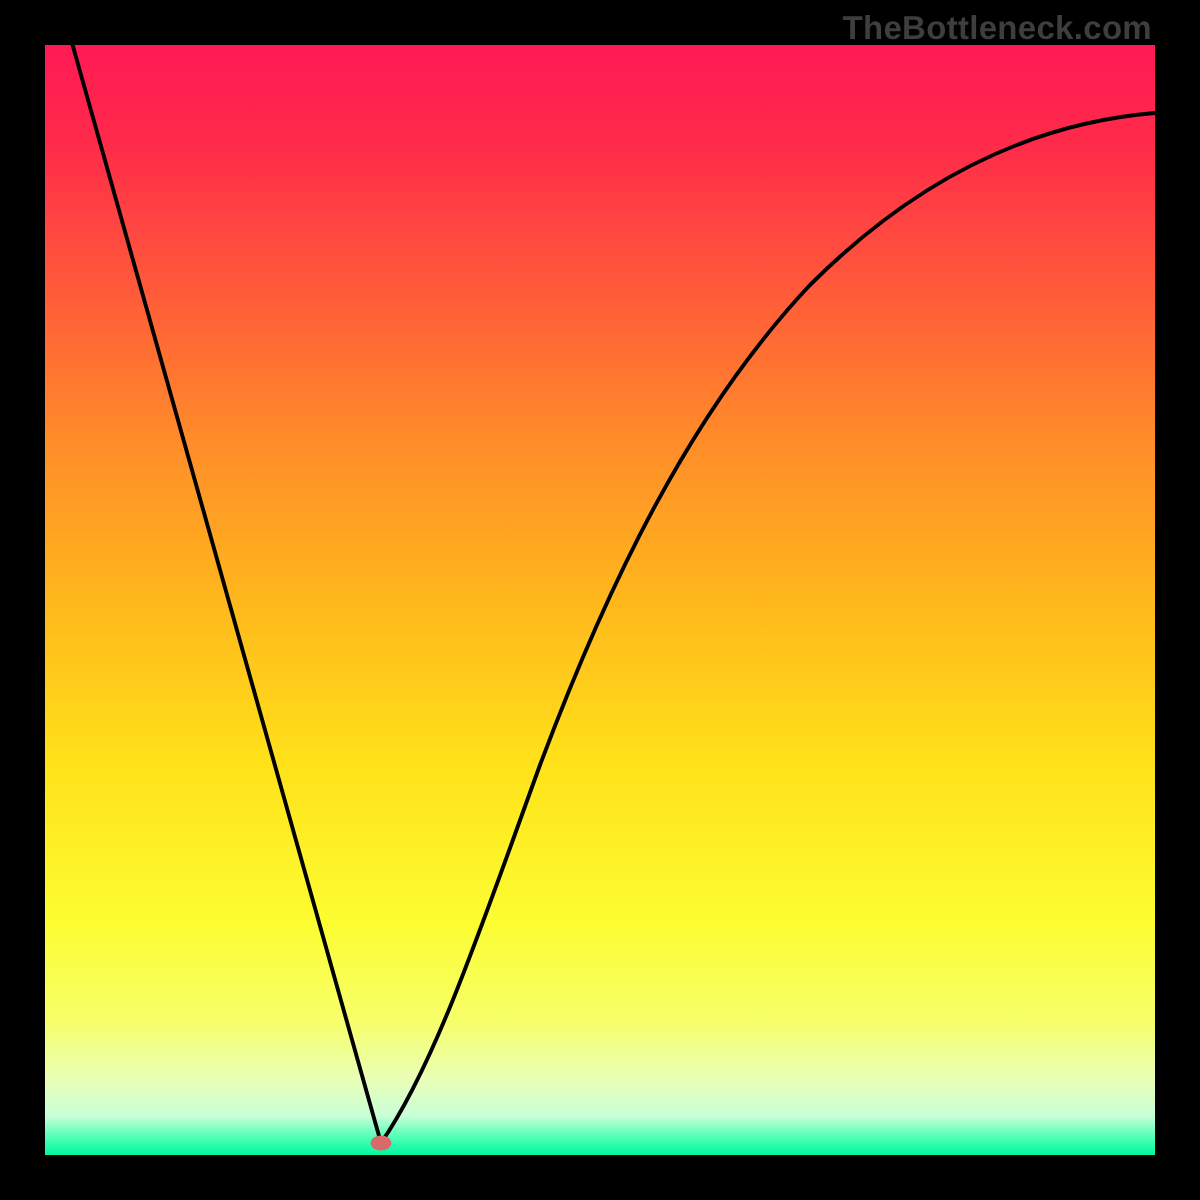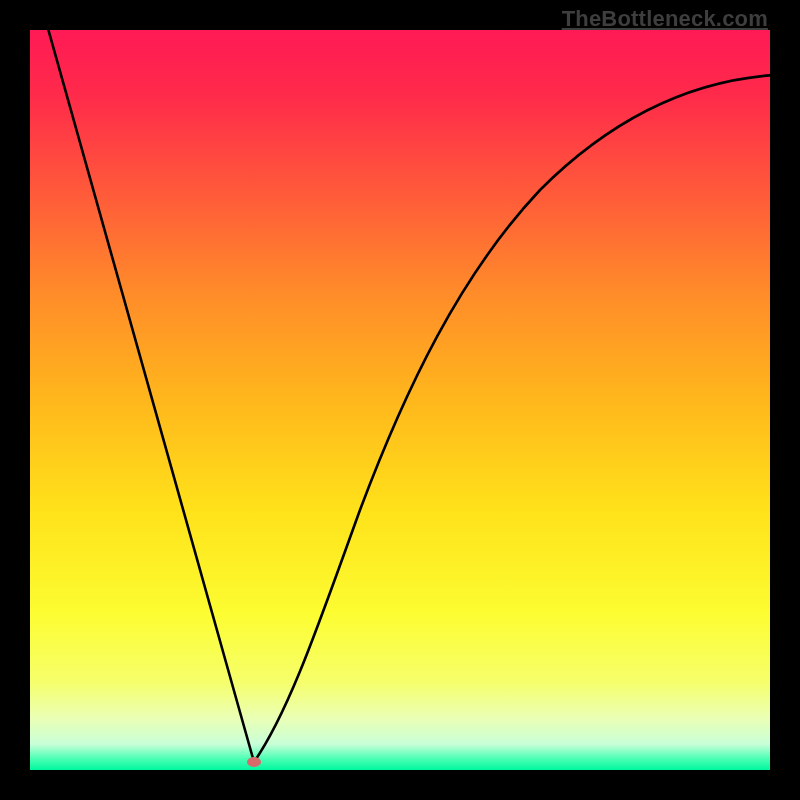--- a/index.html
+++ b/index.html
@@ -34,21 +34,20 @@
     height: 100%;
   }
   .watermark {
     position: absolute;
     top: 6px;
     right: 32px;
     color: #3e3e3e;
     font-size: 22px;
     font-weight: 600;
     letter-spacing: 0.2px;
-    text-decoration: underline;
   }
   .marker {
     position: absolute;
     width: 14px;
     height: 10px;
     border-radius: 50%;
     transform: translate(-50%, -50%);
   }
 </style>
 </head>

